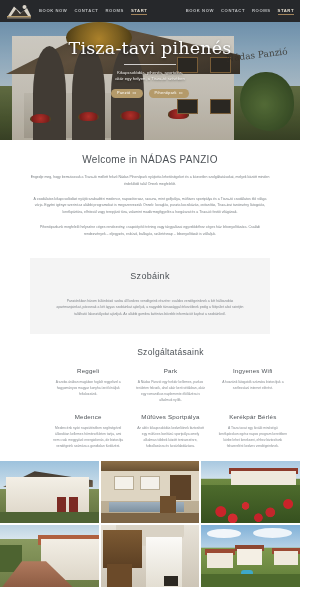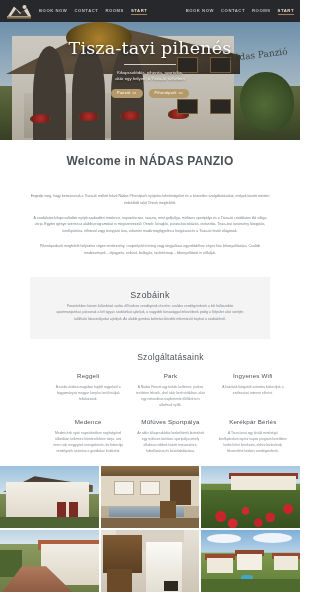--- a/index.html
+++ b/index.html
@@ -148,45 +148,45 @@
     padding:2.5px 6px;
     border:none; border-radius:9px;
     cursor:pointer;
     white-space:nowrap;
   }
   .hero-btn .bico { font-size:4px; line-height:1; }
 
   
   .welcome { padding:14px 30px 0; text-align:center; }
   .welcome h2 {
-    font-size:12px;
-    font-weight:700;
+    font-size:10px;
+    font-weight:400;
     color:#4c5156;
     letter-spacing:.3px;
-    margin-bottom:25px;
+    margin-bottom:9px;
   }
   .welcome p {
     font-size:3.5px;
     line-height:1.95;
     color:#7b8085;
     text-align:center;
     margin-bottom:8px;
   }
 
   
   .rooms-wrap { padding:12px 30px 0; }
   .rooms-box {
     background:#f4f4f4;
     padding:13px 24px 16px;
     text-align:center;
   }
   .rooms-box h2 {
     font-size:9px; font-weight:400;
     color:#4c5156; letter-spacing:.3px;
-    margin-bottom:3px;
+    margin-bottom:17px;
   }
   .rooms-box p {
     font-size:3.4px; line-height:1.95; color:#80858a;
   }
 
   
   .services { padding:13px 8px 0; text-align:center;margin-left:41px; }
   .services h2 {
     font-size:8.5px; font-weight:400;
     color:#4c5156; letter-spacing:.3px;

